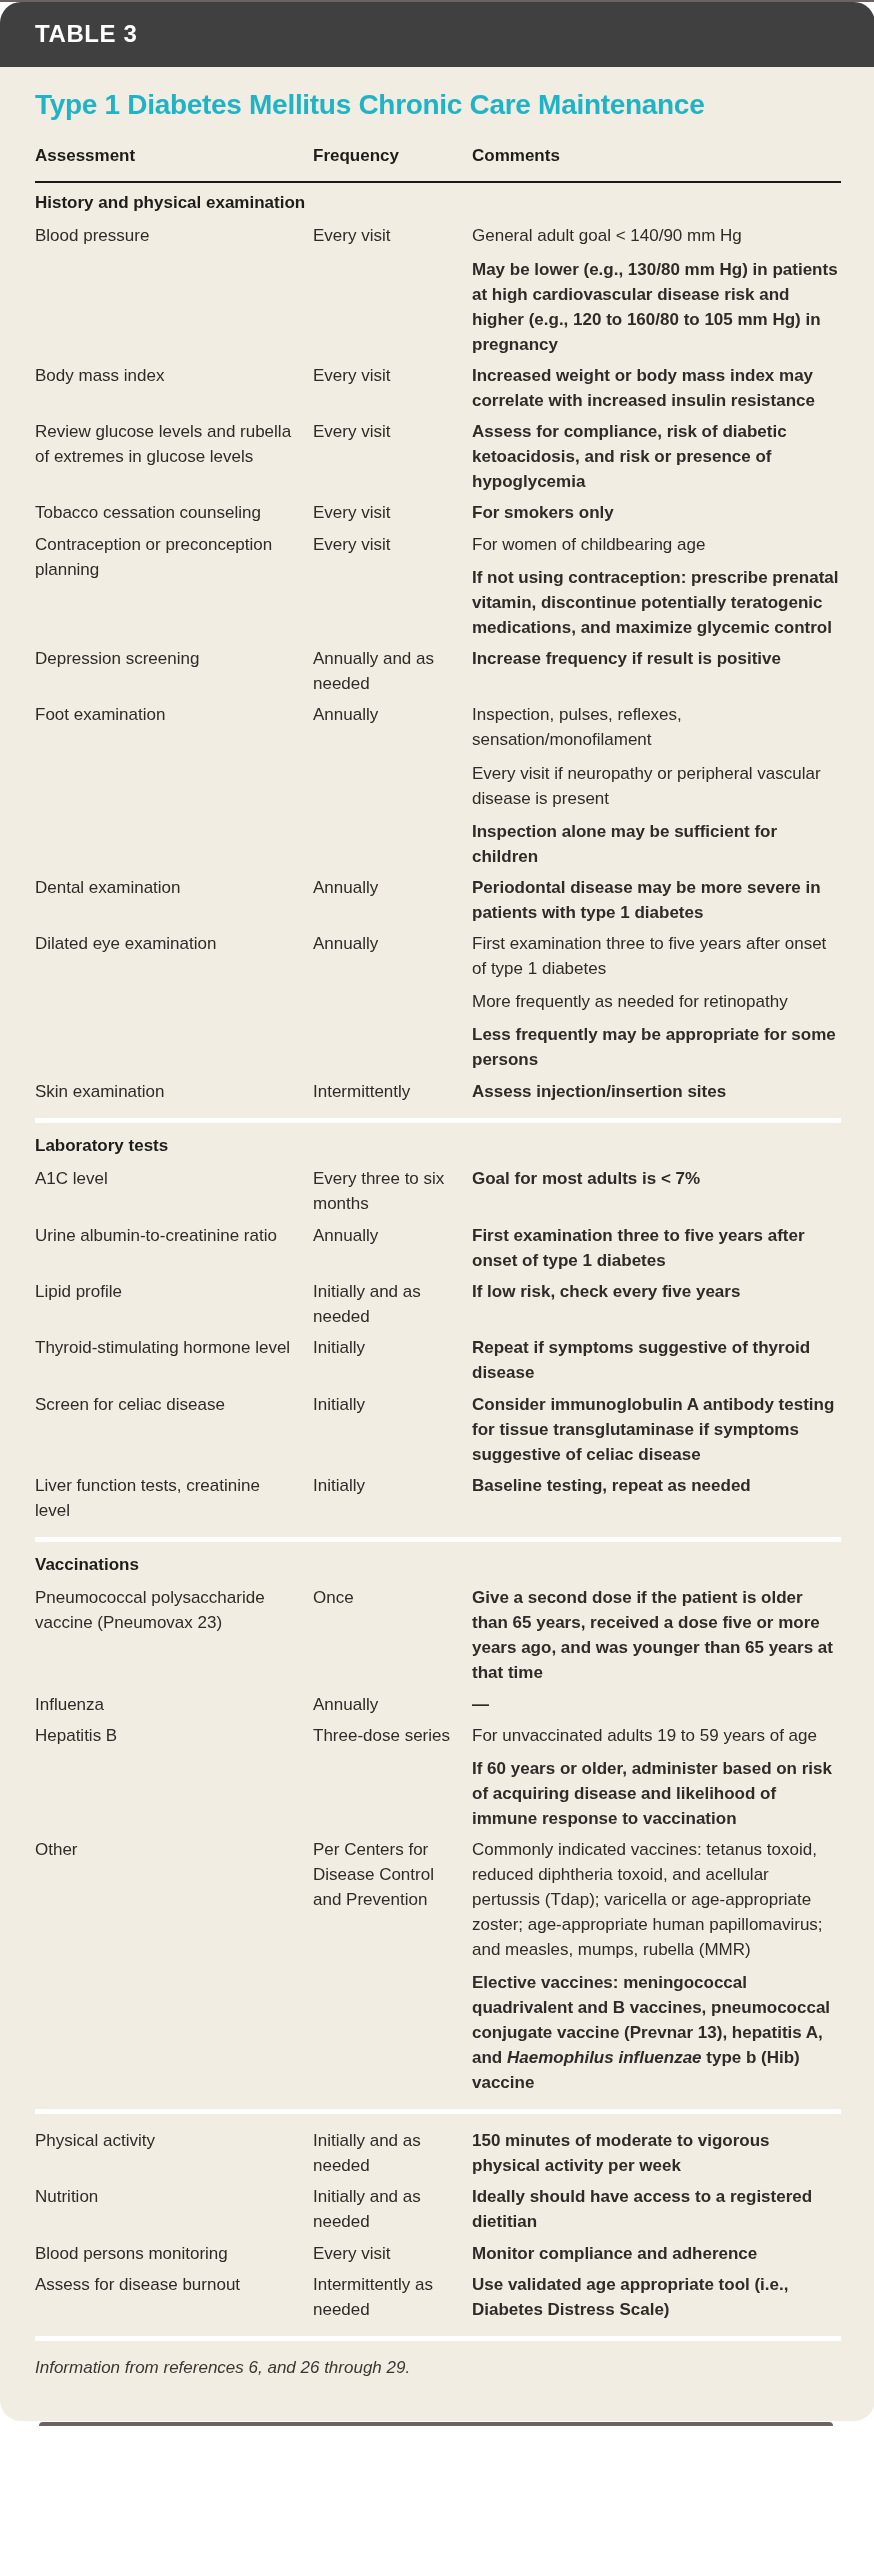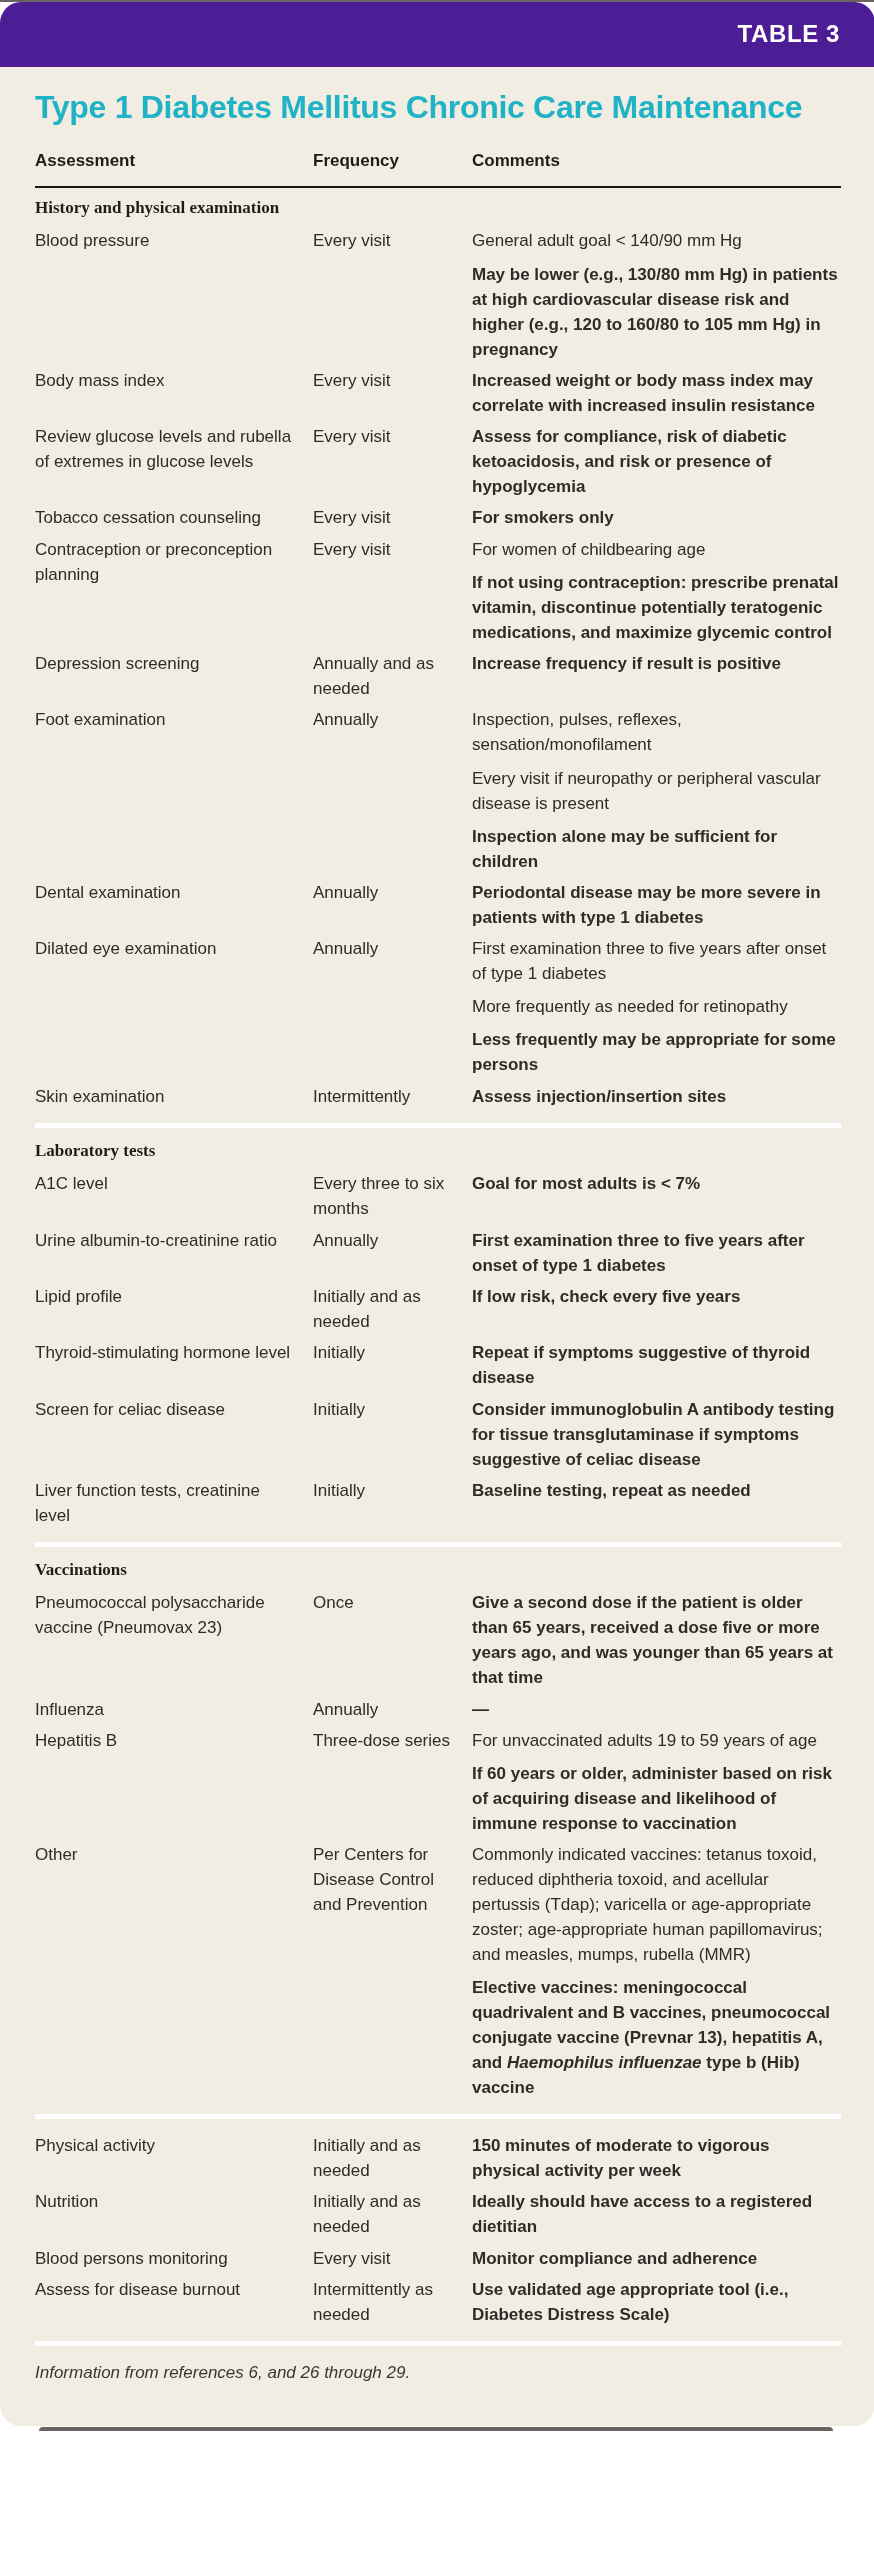--- a/index.html
+++ b/index.html
@@ -15,60 +15,58 @@
   .artifact-top {
     height: 1.9px;
     background: #6b6361;
   }
   .card {
     background: #f2ede2;
     border-radius: 21px;
     overflow: hidden;
   }
   .card-header {
-    background: #4c1d95;
+    background: #404040;
     height: 65px;
     display: flex;
     align-items: center;
     padding: 0 35px;
-    justify-content: flex-end;
   }
   .table-label {
     color: #ffffff;
     font-size: 24px;
     font-weight: bold;
     letter-spacing: 0.6px;
   }
   .card-body {
     padding: 16.3px 34px 24px 35px;
     color: #2e2b28;
   }
   .table-title {
     color: #20b3c5;
-    font-size: 32px;
+    font-size: 28px;
     font-weight: bold;
     letter-spacing: -0.3px;
     margin: 6.3px 0 25px 0;
   }
   .col-headers {
     display: grid;
     grid-template-columns: 278px 159px 1fr;
     font-size: 17px;
     font-weight: bold;
     color: #1f1d1a;
     padding-bottom: 15px;
     border-bottom: 2.5px solid #1a1817;
     margin-bottom: 5px;
   }
   .section-heading {
     font-size: 17px;
     font-weight: bold;
     color: #1f1d1a;
     margin: 10px 0 10px 0;
-    font-family: Liberation Serif, serif;
   }
   .row {
     display: grid;
     grid-template-columns: 278px 159px 1fr;
     font-size: 17px;
     line-height: 25px;
     margin-bottom: 6.3px;
   }
   .cell {
     padding-right: 21px;

